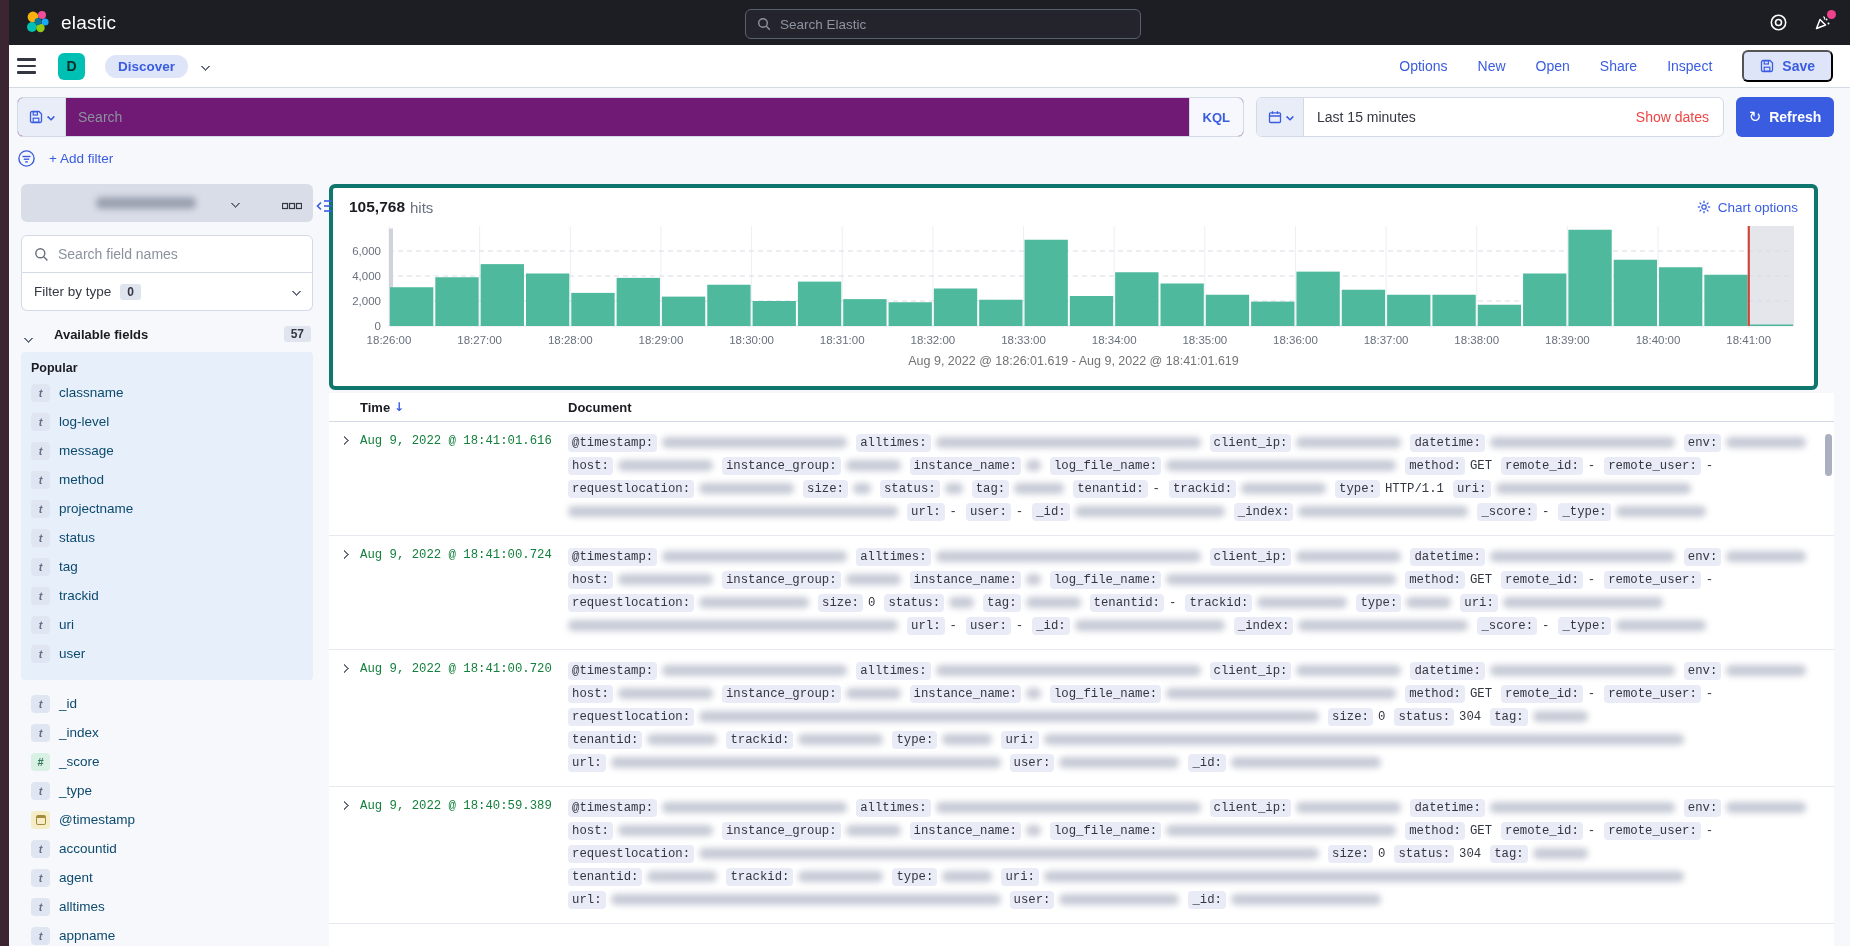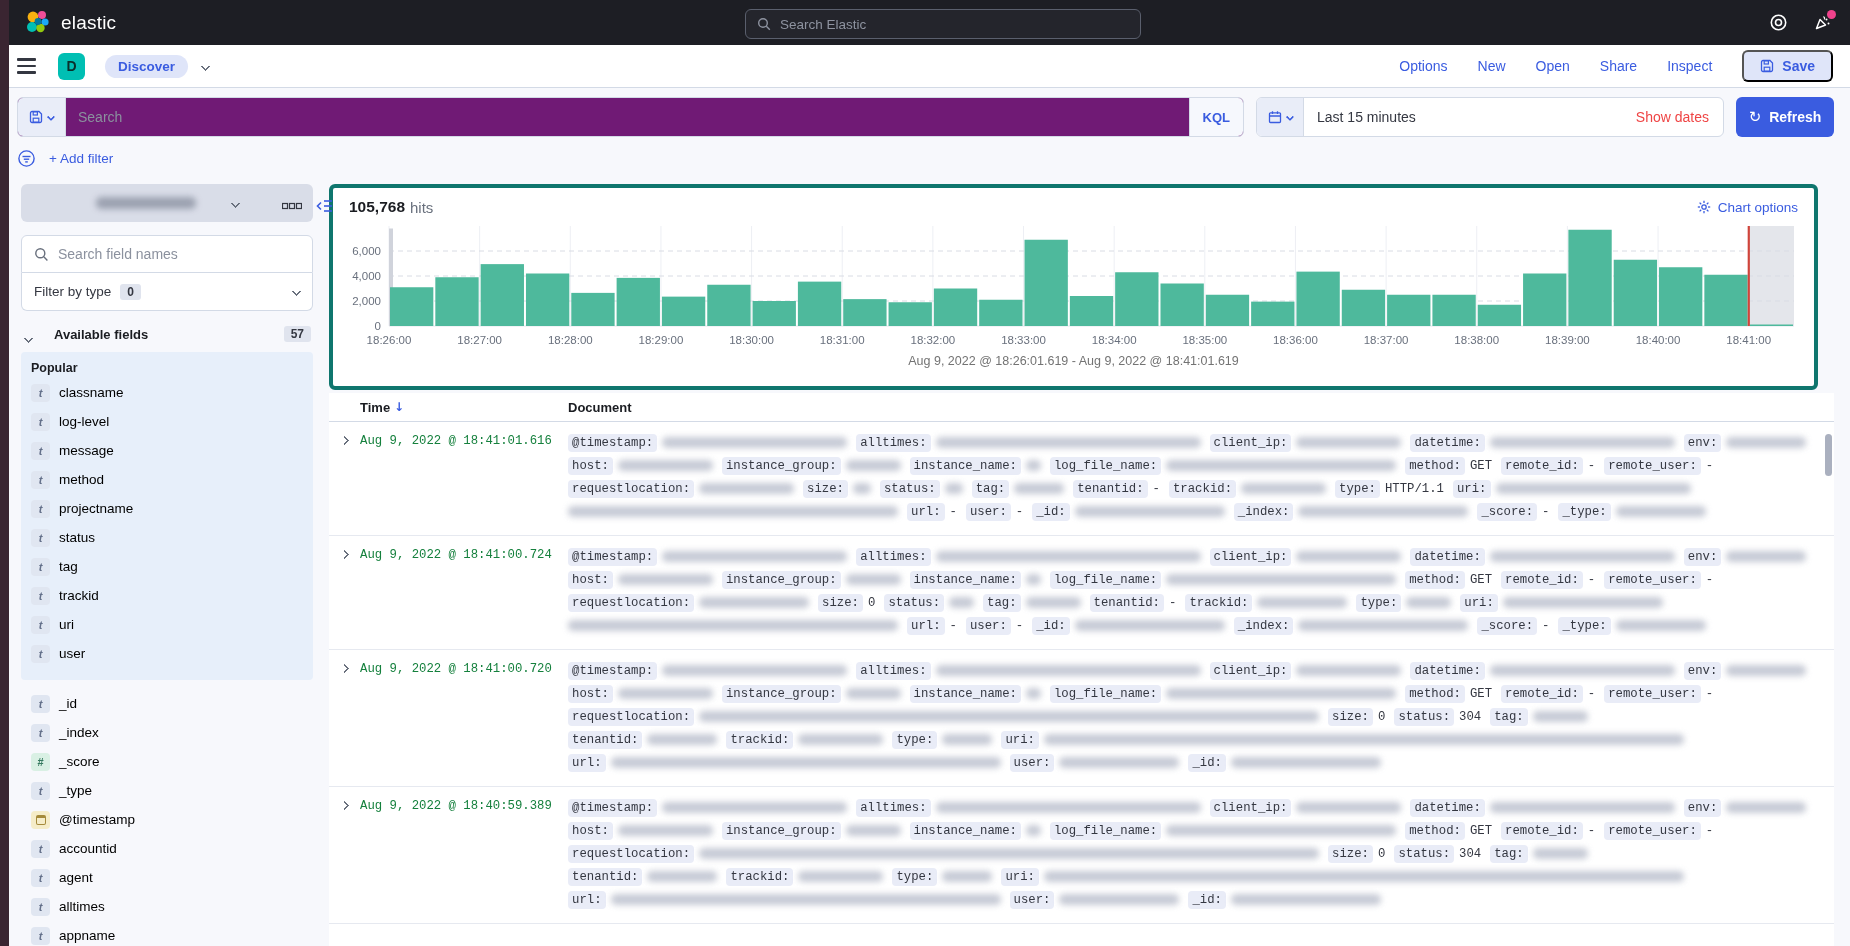--- a/index.html
+++ b/index.html
@@ -57,21 +57,21 @@
   .sb-avail .countbadge { margin-left:auto; }
   .popular { background:#e7effa; border-radius:4px; padding:9px 10px 12px; }
   .popular-label { font-weight:700; font-size:12.5px; color:#1a1c21; margin-bottom:3px; }
   .others { padding:9px 10px; }
   .fitem { display:flex; align-items:center; gap:9px; height:29px; cursor:pointer; }
   .fbadge { width:19px; height:18px; border-radius:4px; display:flex; align-items:center; justify-content:center; font-size:11px; font-weight:600; flex:none; }
   .fbadge.txt { background:#e0e6f1; color:#64708a; font-style:italic; }
   .fbadge.num { background:#d9f0e4; color:#35795f; }
   .fbadge.date { background:#f5ecc8; color:#9b7e2f; }
   .calglyph { display:inline-block; width:10px; height:10px; border:1px solid #a58a3a; border-top:3px solid #a58a3a; border-radius:2px; }
-  .fname { font-size:13.5px; color:#000000; white-space:nowrap; }
+  .fname { font-size:13.5px; color:#0c4a6e; white-space:nowrap; }
 
   .main { flex:1; margin-left:16px; position:relative; }
   .side-icons { position:absolute; left:-47px; top:14px; display:flex; gap:13px; align-items:center; }
   .chart-card { background:#fff; border:4px solid #0f766e; border-radius:6px; margin-right:19px; padding:10px 16px 10px; }
   .hits-row { display:flex; align-items:center; margin-bottom:4px; }
   .hits { font-size:15.5px; font-weight:700; color:#1a1c21; }
   .hits-label { color:#69707d; margin-left:5px; font-size:15px; }
   .chart-opts { margin-left:auto; color:#3a5ce0; font-size:13.5px; font-weight:500; display:flex; gap:7px; align-items:center; cursor:pointer; }
   .caption { text-align:center; font-size:12.5px; color:#737373; padding:2px 0 8px; }
 

